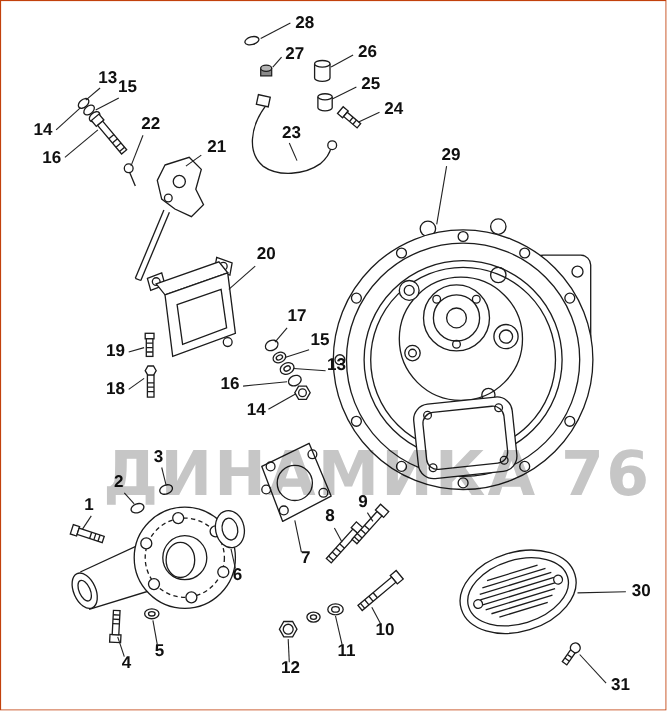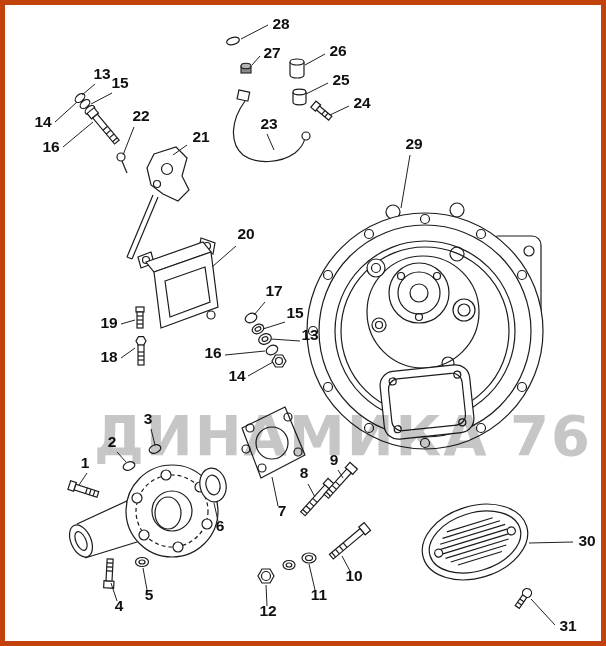--- a/index.html
+++ b/index.html
@@ -1,17 +1,17 @@
 <!DOCTYPE html>
 <html><head>
 <meta charset="utf-8">
 <style>
   html,body{margin:0;padding:0;background:#ffffff;}
   body{font-family:"Liberation Sans",sans-serif;}
-  .stage{position:relative;width:606px;height:646px;background:#ffffff;border:5px solid #c2410c;box-sizing:border-box;overflow:hidden;}
+  .stage{position:relative;width:606px;height:646px;background:#ffffff;border:1px solid #c2410c;box-sizing:border-box;overflow:hidden;}
   .stage svg{position:absolute;left:0;top:0;}
   .watermark{
     position:absolute;left:0;top:398px;width:100%;
     text-align:center;
     font-family:"DejaVu Sans",sans-serif;
     font-weight:bold;font-size:56px;letter-spacing:2px;
     color:#c6c6c6;mix-blend-mode:multiply;
     pointer-events:none;user-select:none;z-index:5;white-space:nowrap;padding-left:40px;
   }
   .part-num{font-family:"Liberation Sans",sans-serif;font-weight:bold;font-size:15.5px;fill:#101010;text-anchor:middle;}

